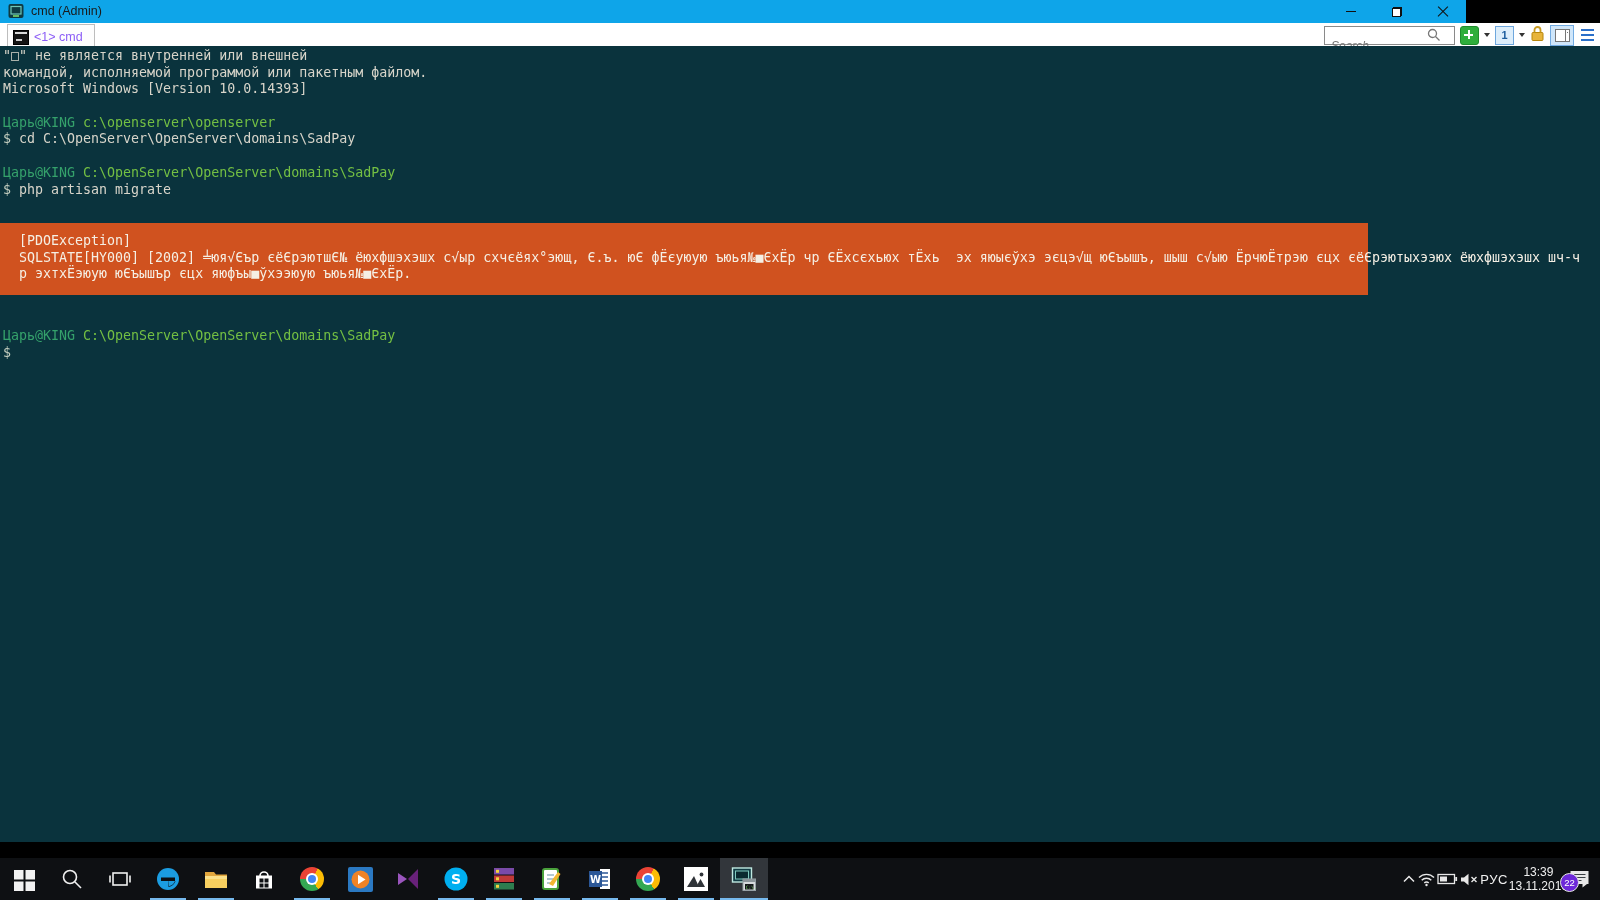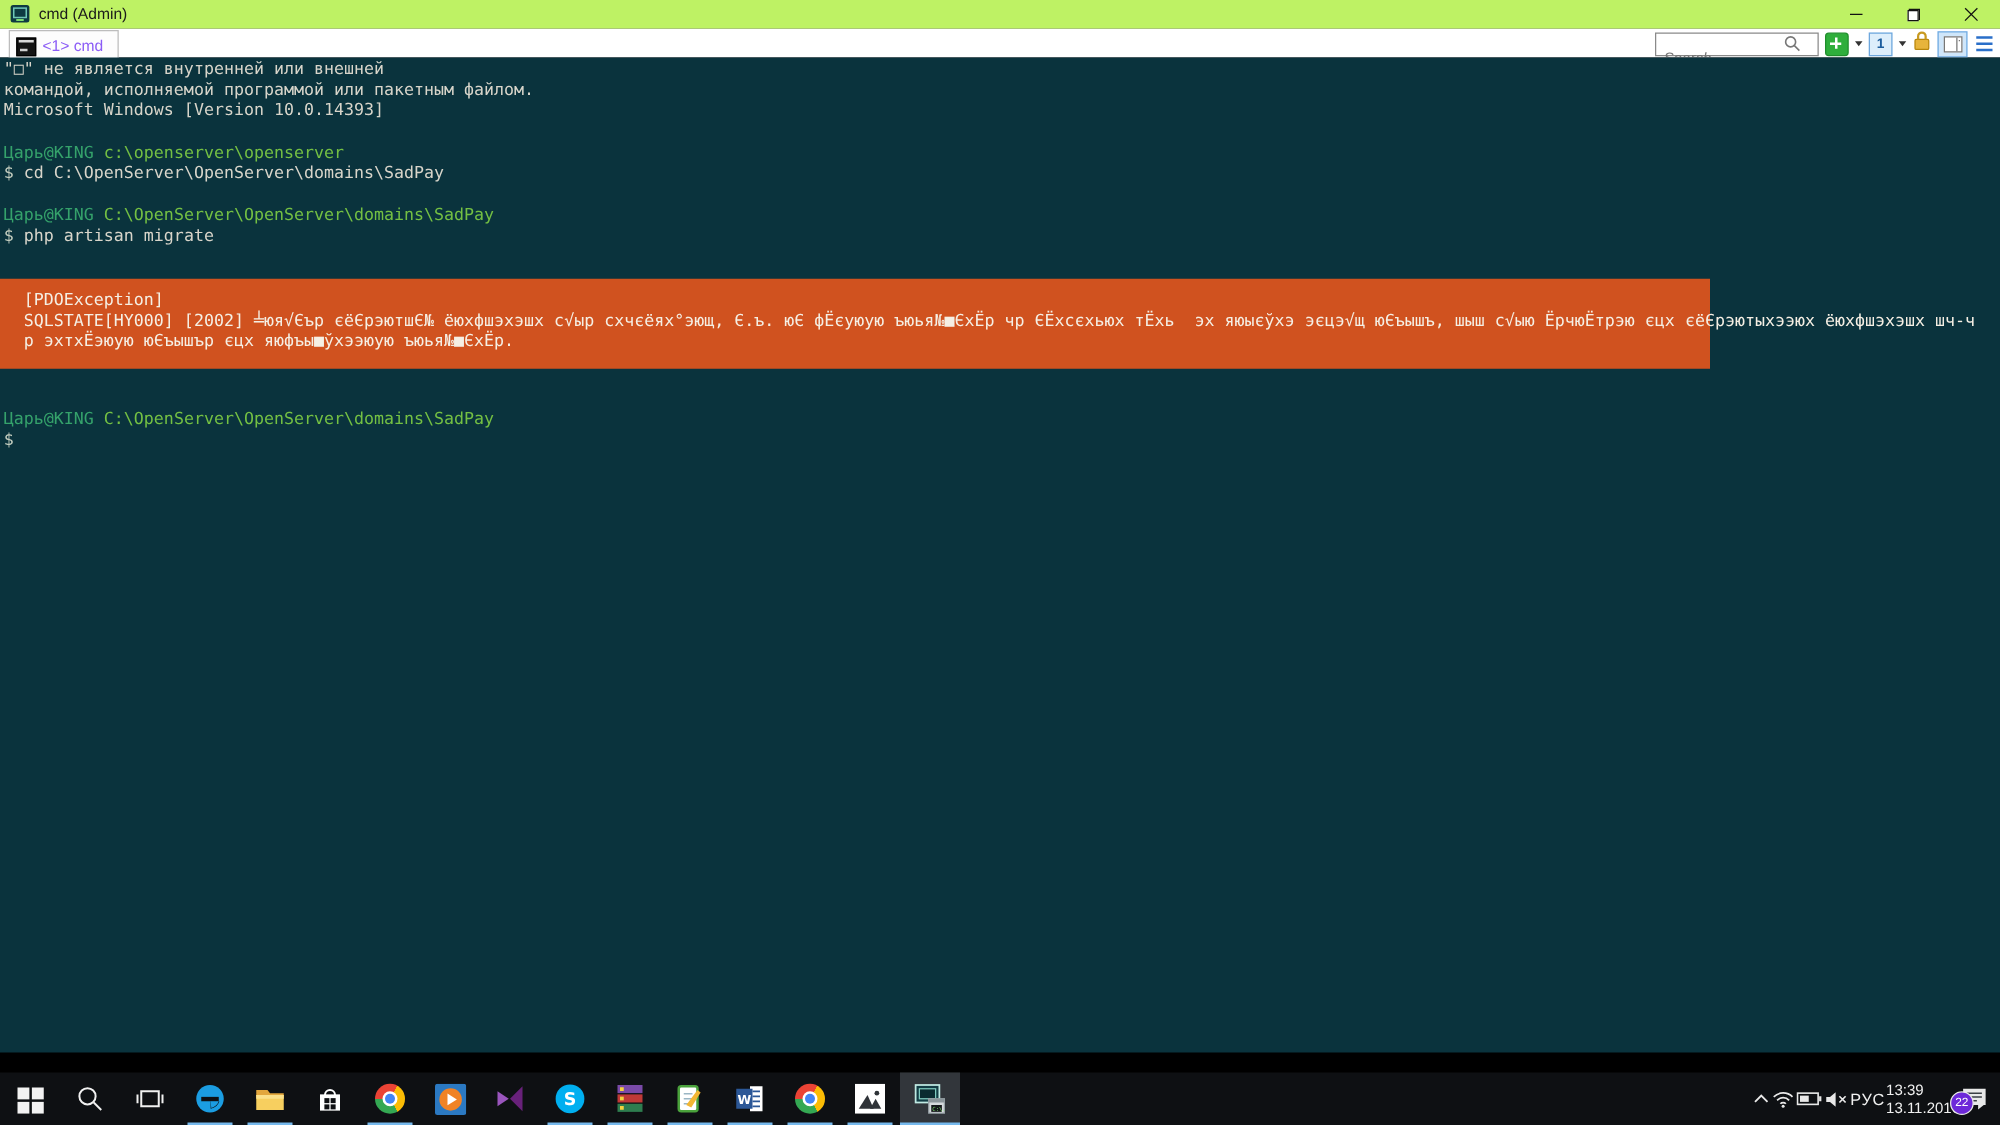--- a/index.html
+++ b/index.html
@@ -1,20 +1,20 @@
 <!DOCTYPE html>
 <html><head>
 <meta charset="utf-8">
 <style>
   html,body{margin:0;padding:0;width:1600px;height:900px;overflow:hidden;background:#000;
     font-family:"Liberation Sans",sans-serif;-webkit-font-smoothing:antialiased;}
   #screen{position:absolute;top:0;left:0;width:1600px;height:900px;}
 
   
-  #titlebar{position:absolute;top:0;left:0;width:1600px;height:23px;background:#bef264;}
+  #titlebar{position:absolute;top:0;left:0;width:1466px;height:23px;background:#0ea5e9;}
   .app-icon{position:absolute;left:8px;top:3px;width:16px;height:16px;}
   .wtitle{position:absolute;left:31px;top:0;line-height:23px;font-size:12.5px;color:#1a1a1a;}
   .caption{position:absolute;right:0;top:0;height:23px;display:flex;}
   .cbtn{width:46px;height:23px;display:flex;align-items:center;justify-content:center;}
   .g-min{width:10px;height:1px;background:#111;}
   .g-rest{position:relative;width:10px;height:10px;}
   .g-rest::before{content:"";position:absolute;right:0;top:0;width:7px;height:7px;border:1px solid #111;}
   .g-rest::after{content:"";position:absolute;left:0;bottom:0;width:7px;height:7px;border:1px solid #111;background:#fff;}
   .g-close{position:relative;width:12px;height:12px;}
   .g-close::before,.g-close::after{content:"";position:absolute;left:-1px;top:5.5px;width:14px;height:1.2px;background:#111;}
@@ -69,21 +69,21 @@
   .tb-slot.running::after{content:"";position:absolute;bottom:0;left:6px;right:6px;height:2px;background:#76b9ed;}
   .tb-slot.active{background:#32363b;}
   .tb-slot.active::after{content:"";position:absolute;bottom:0;left:0;right:0;height:2px;background:#76b9ed;}
   .i-chrome{display:block;width:24px;height:24px;border-radius:50%;position:relative;
     background:conic-gradient(from -90deg,#ea4335 0 33.3%,#fbbc05 0 66.6%,#34a853 0 100%);}
   .i-chrome::before{content:"";position:absolute;inset:6px;border-radius:50%;background:#fff;}
   .i-chrome::after{content:"";position:absolute;inset:8px;border-radius:50%;background:#4285f4;}
   .tray{margin-left:auto;display:flex;align-items:center;gap:1px;padding-right:10px;color:#f0f0f0;}
   .tray-item{display:flex;align-items:center;justify-content:center;}
   .lang{font-size:13px;letter-spacing:0.5px;}
-  .clock{text-align:left;font-size:12px;line-height:14px;}
+  .clock{text-align:center;font-size:12px;line-height:14px;}
   .ac{position:relative;}
   .badge{position:absolute;left:-9px;bottom:-4px;width:17px;height:17px;border-radius:50%;
     background:#6d28d9;border:1px solid #e8e8e8;color:#fff;font-size:9.5px;
     display:flex;align-items:center;justify-content:center;}
 </style>
 </head>
 <body>
 
 <div id="screen">
 

